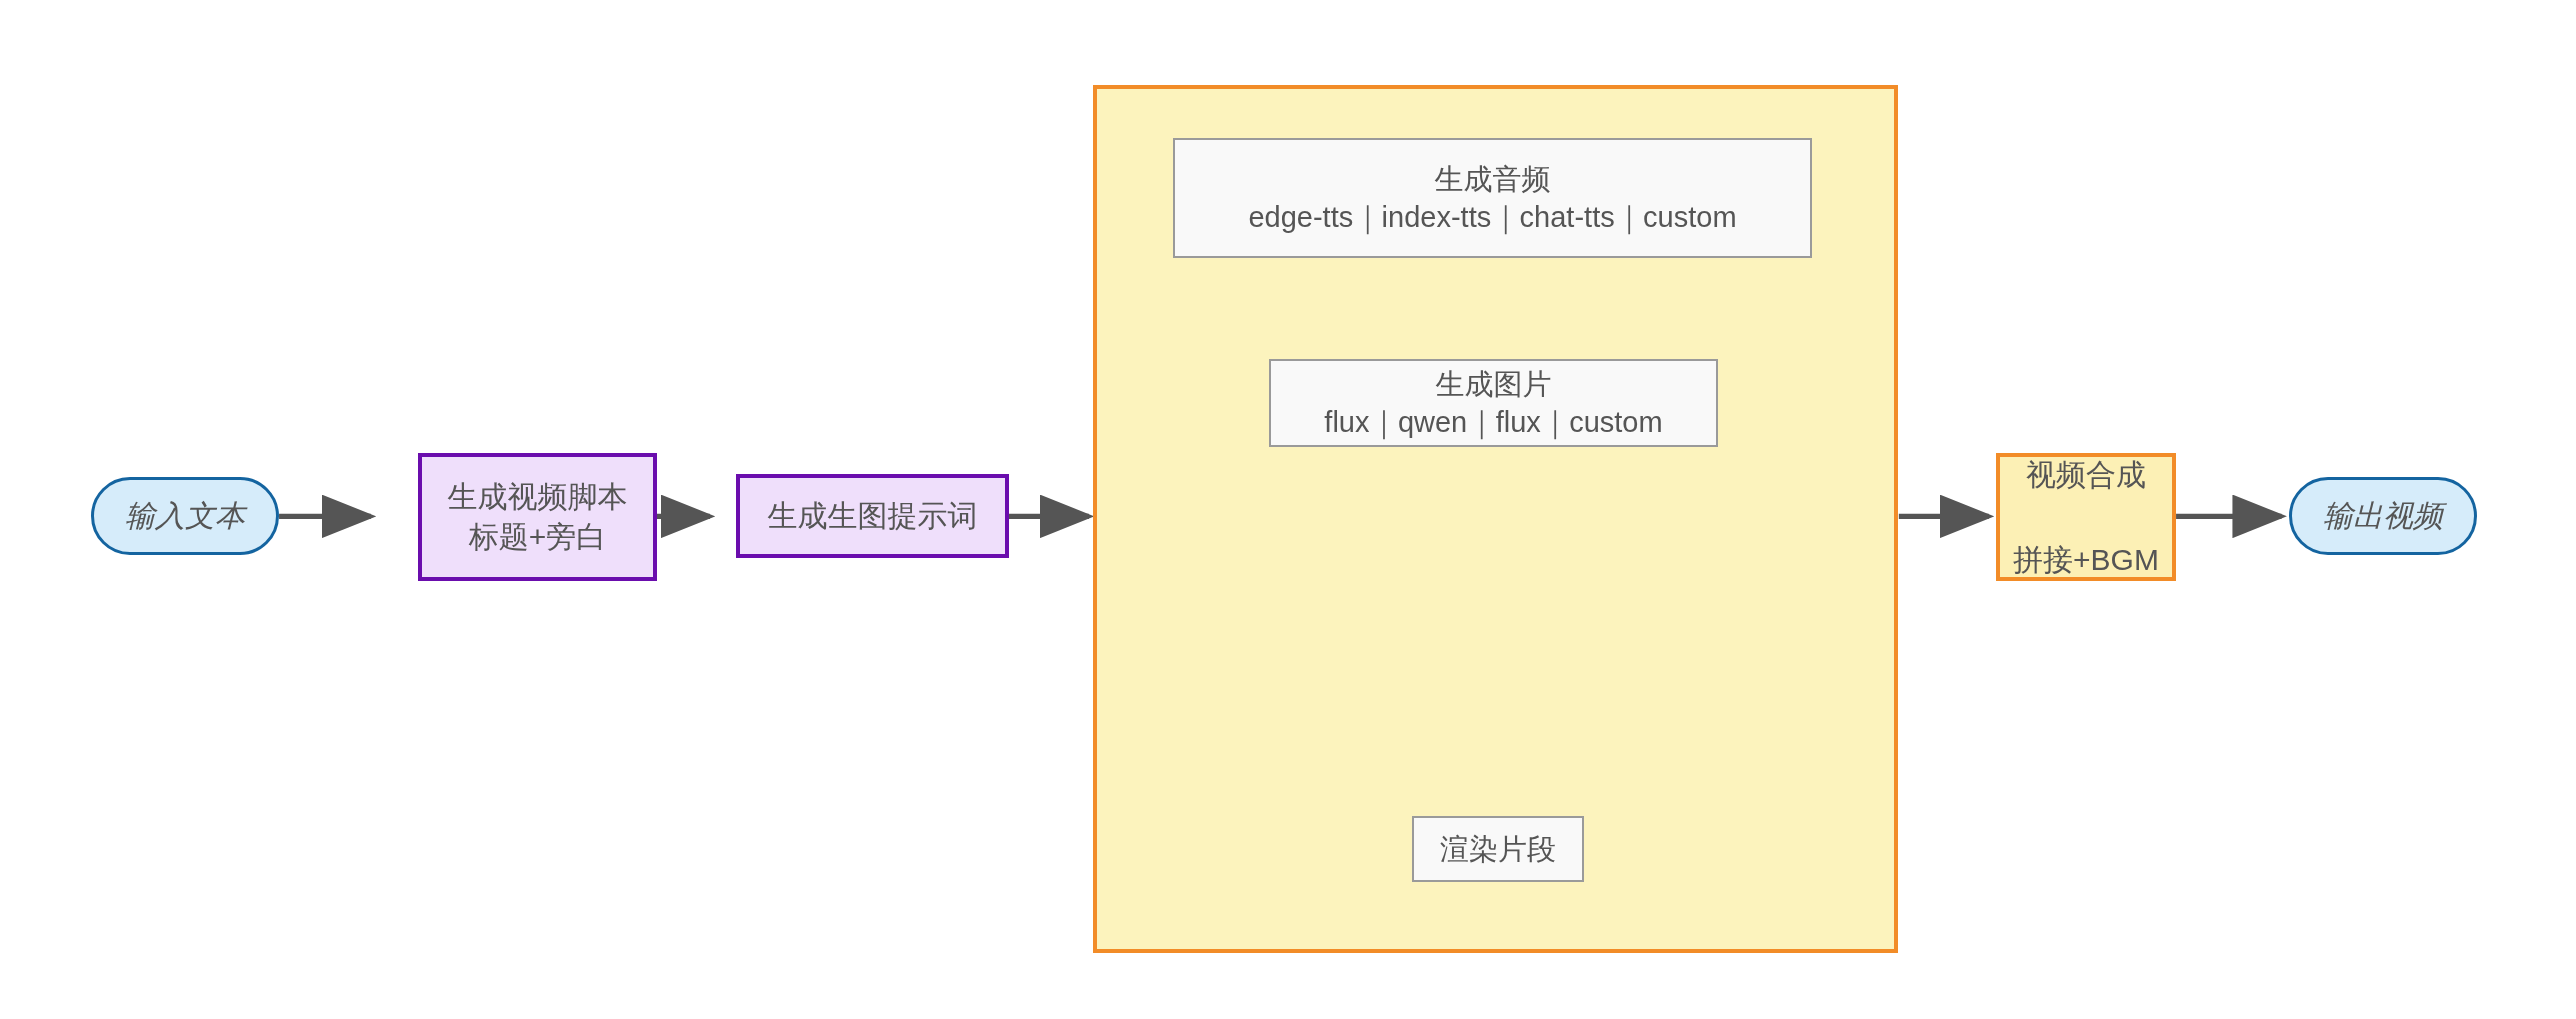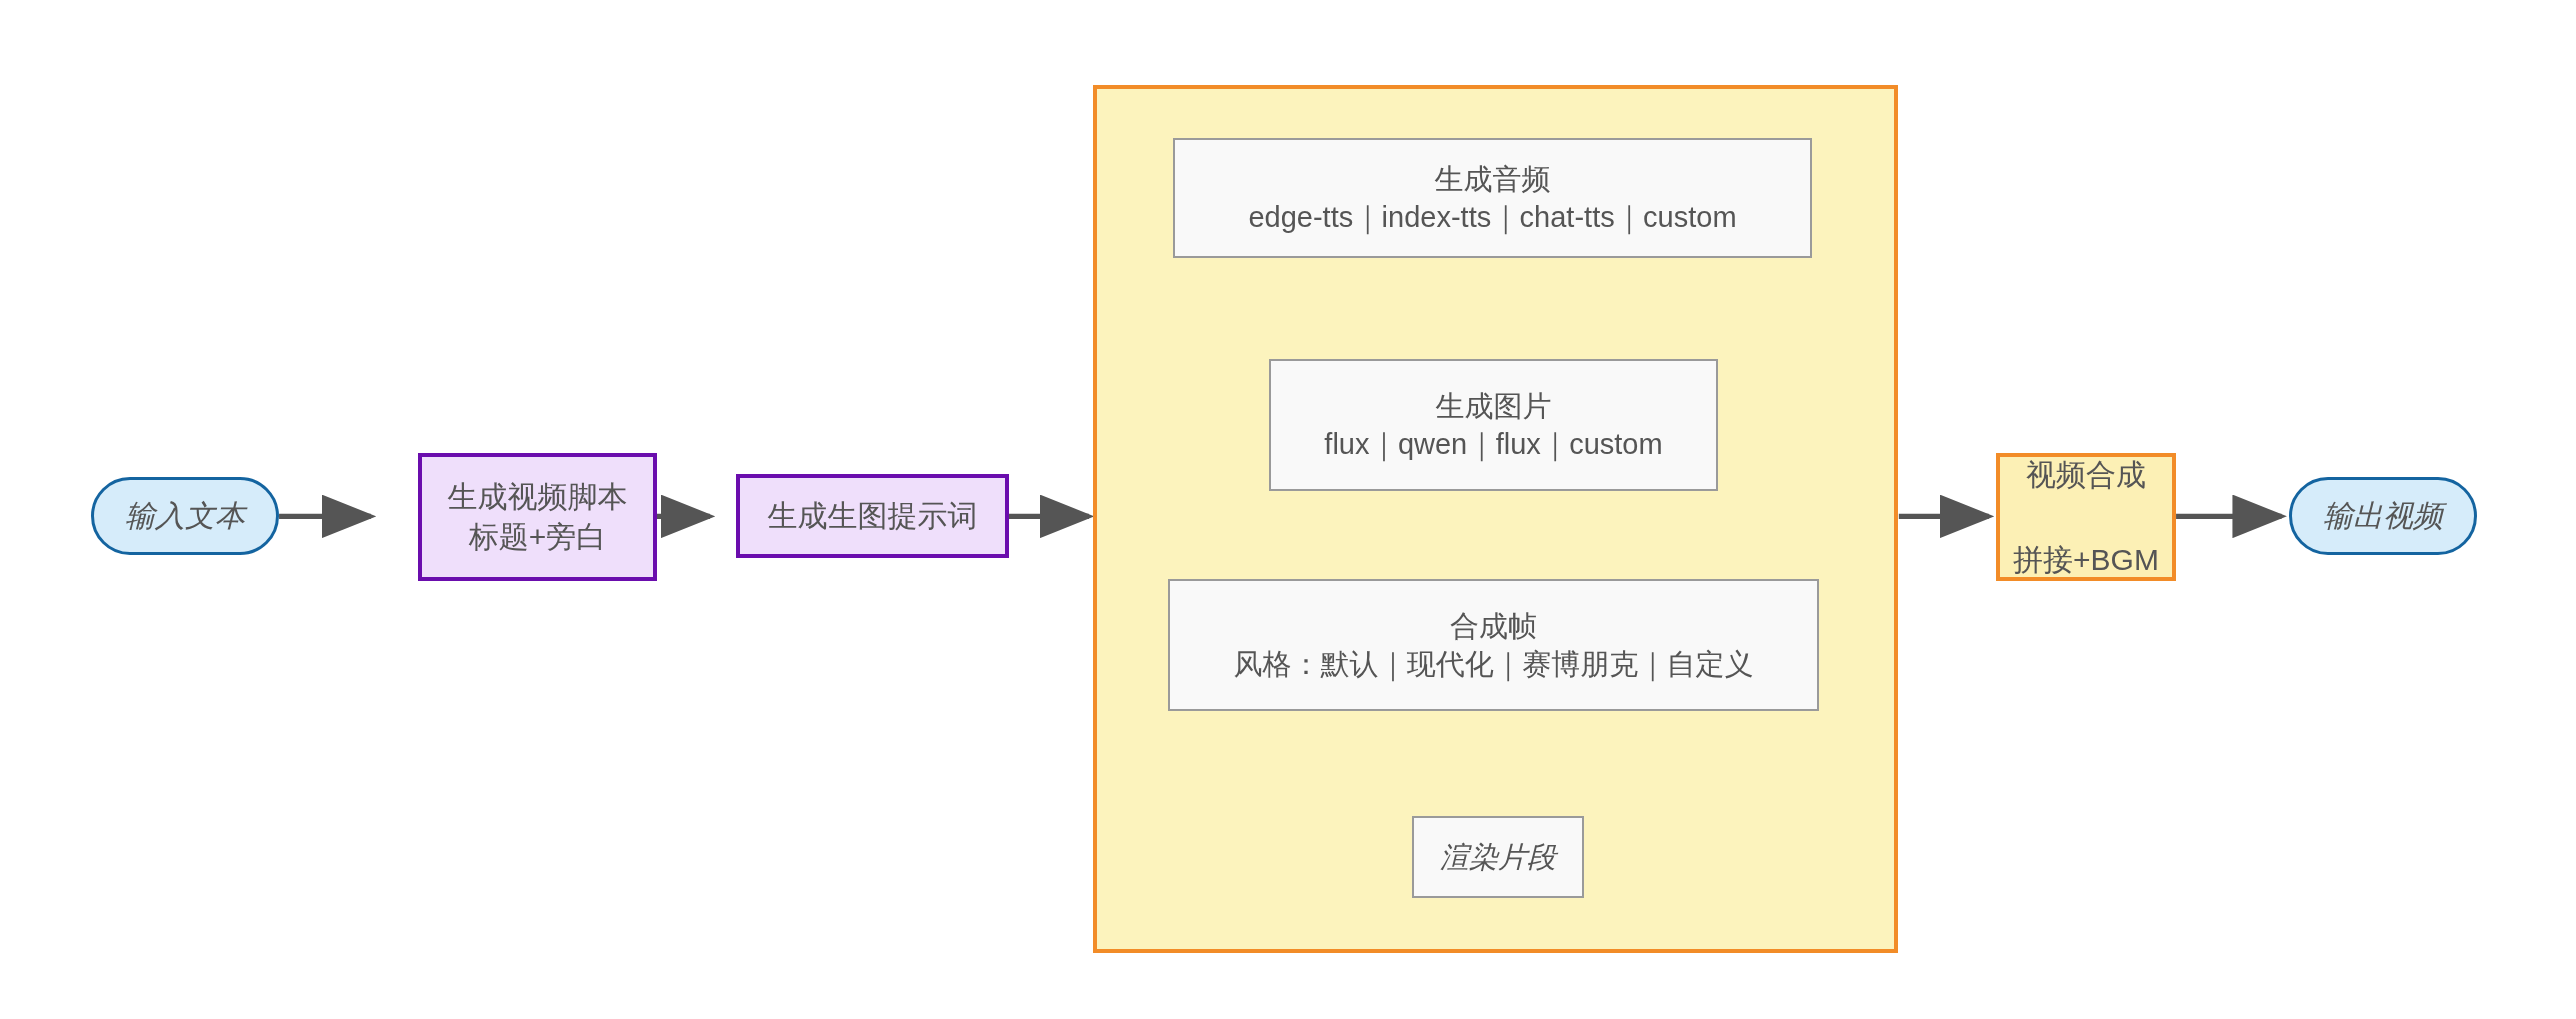--- a/index.html
+++ b/index.html
@@ -122,31 +122,27 @@
 
   <div class="node purple" style="left:719px; top:474px; width:273px; height:84px;margin-left:17px;">
     <span class="ln">生成生图提示词</span>
   </div>
 
   <div class="node plainbox" style="left:1173px; top:138px; width:639px; height:120px;">
     <span class="ln">生成音频</span>
     <span class="ln">edge-tts｜index-tts｜chat-tts｜custom</span>
   </div>
 
-  <div class="node plainbox" style="left:1269px; top:359px; width:449px; height:132px;">
+  <div class="node plainbox" style="left:1269px; top:359px; width:449px; height:88px;">
     <span class="ln">生成图片</span>
     <span class="ln">flux｜qwen｜flux｜custom</span>
   </div>
 
-  <div class="node plainbox" style="left:1168px; top:579px; width:651px; height:132px;">
-    <span class="ln">合成帧</span>
-    <span class="ln">风格：默认｜现代化｜赛博朋克｜自定义</span>
-  </div>
 
-  <div class="node plainbox" style="left:1412px; top:816px; width:172px; height:82px;font-style:italic;">
+  <div class="node plainbox" style="left:1412px; top:816px; width:172px; height:66px;">
     <span class="ln">渲染片段</span>
   </div>
 
   <div class="node orange" style="left:1996px; top:453px; width:180px; height:128px;">
     <span class="ln">视频合成</span>
     <span class="ln">拼接+BGM</span>
   </div>
 
   <div class="node stadium" style="left:2289px; top:477px; width:188px; height:78px;">
     <span class="ln">输出视频</span>

